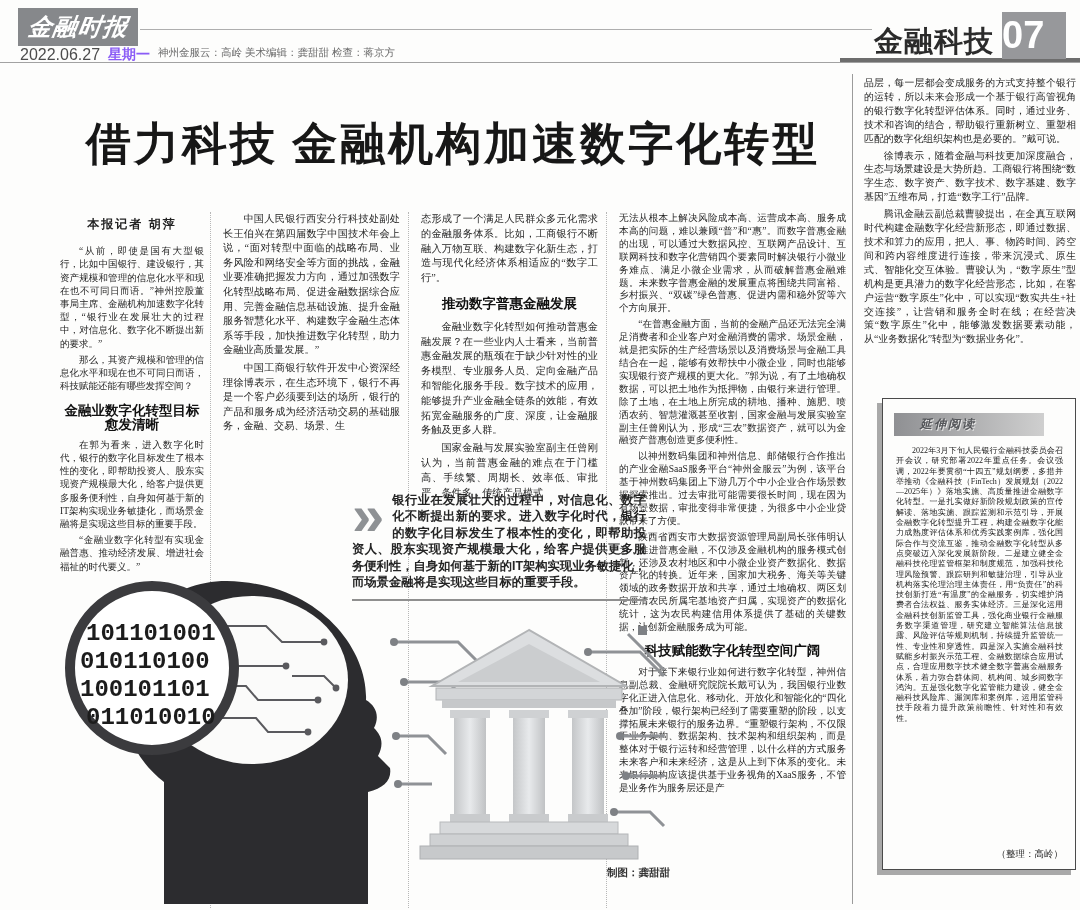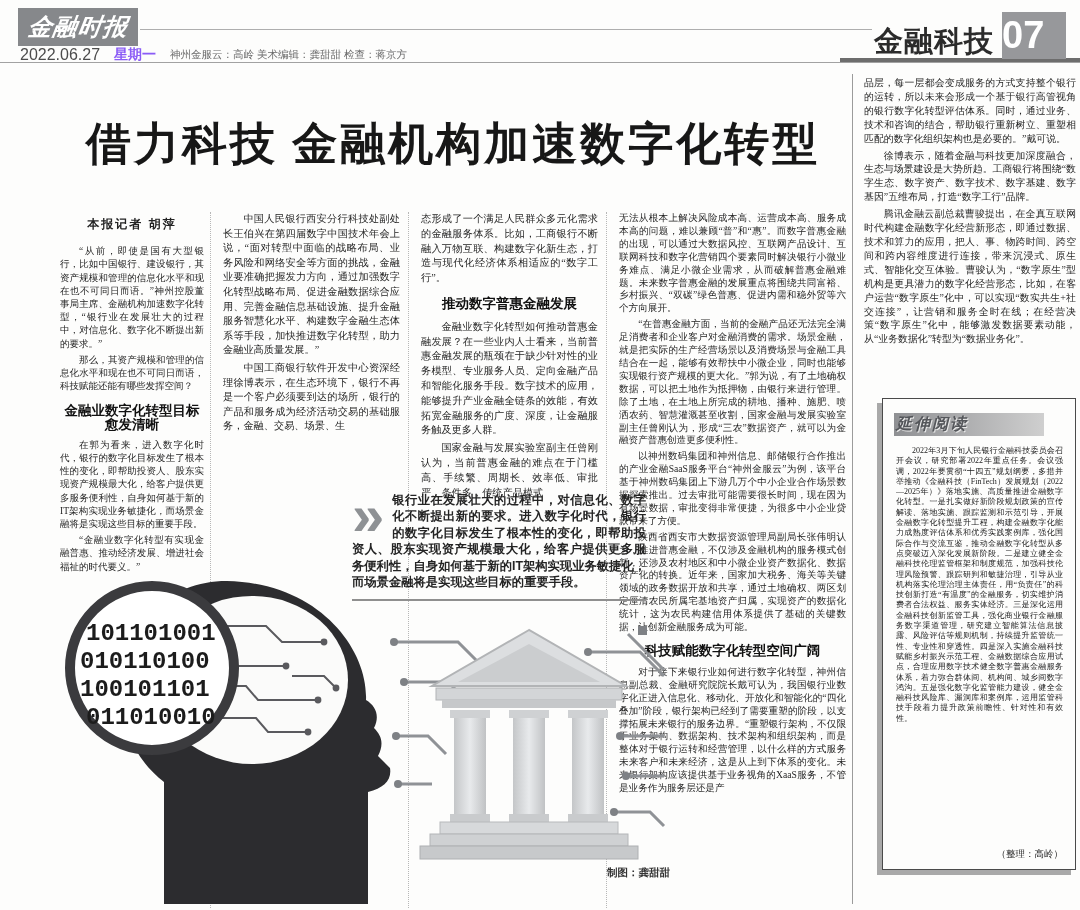--- a/index.html
+++ b/index.html
@@ -4,21 +4,21 @@
 <style>
   html,body{margin:0;padding:0;background:#e8e8e6;}
   .page{position:relative;width:1080px;height:910px;background:#fdfdfc;margin:0 auto;overflow:hidden;
         font-family:"Liberation Serif","DejaVu Serif",serif;color:#1f1f1f;}
   
   .masthead-box{position:absolute;left:18px;top:8px;width:120px;height:38px;background:#86888b;
     display:flex;align-items:center;justify-content:center;}
   .masthead-box span{color:#fff;font-style:italic;font-weight:bold;font-size:24px;letter-spacing:1px;
     font-family:"Liberation Serif",serif;transform:skewX(-8deg);}
   .hdr-thin-rule{position:absolute;left:140px;top:29px;width:732px;height:1px;background:#aeaeae;}
-  .date-row{position:absolute;left:20px;top:46px;display:flex;align-items:center;gap:14px;
+  .date-row{position:absolute;left:20px;top:46px;display:flex;align-items:flex-start;gap:8px;
     font-family:"Liberation Sans","DejaVu Sans",sans-serif;}
   .date-row .d{font-size:16px;color:#4c4c4c;}
   .date-row .w{font-size:14px;font-weight:bold;color:#8b5cf6;}
   .date-row .e{font-size:10.5px;color:#6a6a6a;}
   .hdr-bottom-rule{position:absolute;left:0;top:62px;width:1080px;height:1px;background:#a2a2a2;}
   .hdr-right-rule{position:absolute;left:840px;top:58px;width:240px;height:4px;background:#6d6d6d;}
   .section-title{position:absolute;left:874px;top:22px;font-size:29px;font-weight:bold;color:#2b2b2b;
     font-family:"Liberation Sans","DejaVu Sans",sans-serif;letter-spacing:1px;}
   .pageno-box{position:absolute;left:1002px;top:12px;width:64px;height:47px;background:#97989b;
     display:flex;align-items:center;}
@@ -51,21 +51,21 @@
     font-weight:bold;color:#333;font-family:"Liberation Sans",sans-serif;}
   
   .vrule{position:absolute;left:852px;top:74px;width:1px;height:830px;background:#9b9b9b;}
   .c5{position:absolute;left:864px;top:76px;width:212px;font-size:9.9px;line-height:13.9px;}
   
   .extbox{position:absolute;left:882px;top:398px;width:194px;height:472px;box-sizing:border-box;
     border:1px solid #4a4a4a;background:#fdfdfc;box-shadow:-5px 5px 0 #a9a9a9;
     padding:12px 12px 8px 13px;display:flex;flex-direction:column;}
   .ext-titlebar{height:23px;width:150px;margin:2px 0 10px -2px;
     background:linear-gradient(90deg,#8f9093,#cfcfcf);display:flex;align-items:center;}
-  .ext-title{font-style:italic;font-weight:bold;font-size:16px;color:#54565a;padding-left:2px;
+  .ext-title{font-style:italic;font-weight:bold;font-size:12px;color:#54565a;padding-left:26px;
     letter-spacing:2px;text-shadow:1px 1px 0 #e8e8e8;}
   .ext-body{flex:1;overflow:hidden;font-size:8px;line-height:10.3px;text-align:justify;text-indent:2em;color:#222;}
   .ext-credit{text-align:right;font-weight:normal;font-size:9.5px;margin-top:4px;color:#1d1d1d;}
 </style>
 </head>
 <body>
 
 <div class="page">
 
   <div class="masthead-box">

